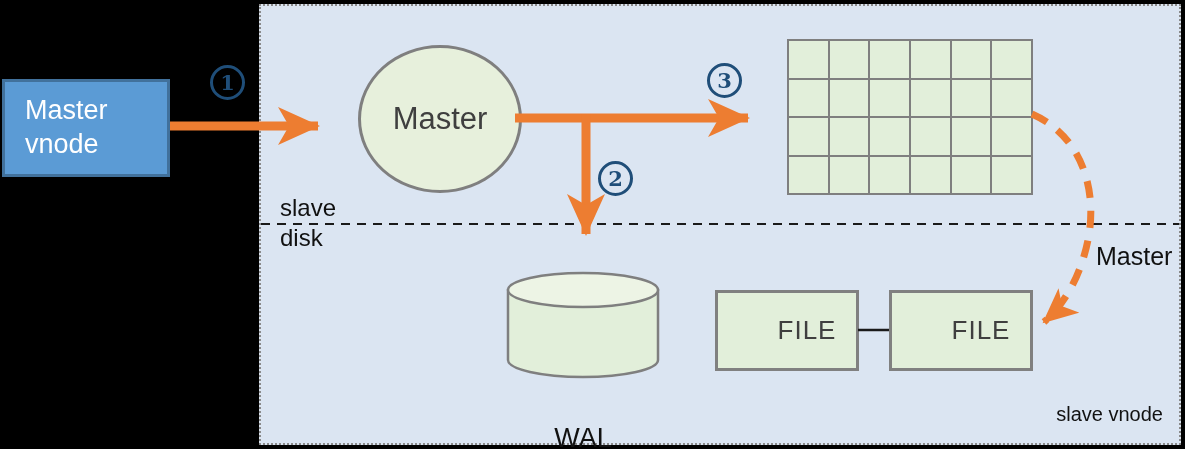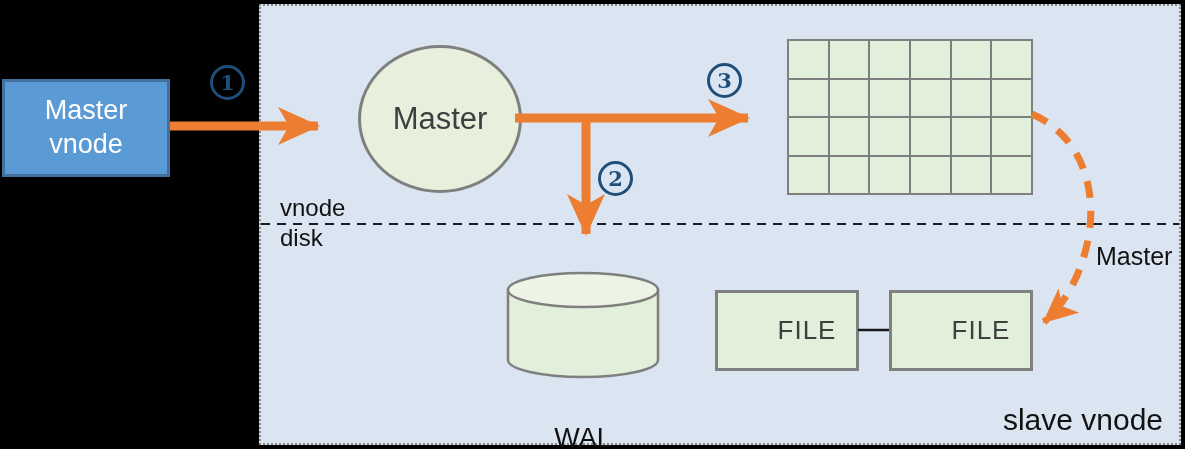--- a/index.html
+++ b/index.html
@@ -27,21 +27,20 @@
     left: 0; top: 0;
     width: 1185px; height: 449px;
     pointer-events: none;
   }
 
   .node {
     position: absolute;
     display: flex;
     align-items: center;
     justify-content: center;
-    text-align: center;
   }
 
   .master-box {
     left: 2px; top: 79px;
     width: 168px; height: 98px;
     background: #5b9bd5;
     border: 3px solid #41719c;
     color: #ffffff;
     font-size: 27px;
     line-height: 1.25;
@@ -101,21 +100,21 @@
   .lbl {
     position: absolute;
     color: #111111;
     font-size: 24px;
     white-space: nowrap;
   }
   .lbl-memory { left: 280px; top: 194px; }
   .lbl-disk   { left: 280px; top: 224px; }
   .lbl-wal    { left: 508px; top: 393px; width: 150px; text-align: center; font-size: 27px; margin-top: 30px; }
   .lbl-flush  { left: 1096px; top: 242px; font-size: 25px; }
-  .lbl-slave  { left: 1000px; top: 403px; width: 163px; text-align: right; font-size: 30px; }
+  .lbl-slave  { left: 1000px; top: 403px; width: 163px; text-align: right; font-size: 20px; }
 </style>
 </head>
 <body>
 
 <div class="stage">
 
   <div class="panel"></div>
 
   <div class="node master-box">
     <span>Master vnode</span>
@@ -190,19 +189,19 @@
   <div class="step-badge step-1">
     <span>1</span>
   </div>
   <div class="step-badge step-2">
     <span>2</span>
   </div>
   <div class="step-badge step-3">
     <span>3</span>
   </div>
 
-  <div class="lbl lbl-memory">vnode</div>
+  <div class="lbl lbl-memory">slave</div>
   <div class="lbl lbl-disk">disk</div>
   <div class="lbl lbl-wal">WAL</div>
   <div class="lbl lbl-flush">Master</div>
   <div class="lbl lbl-slave">slave vnode</div>
 
 </div>
 
 </body></html>

